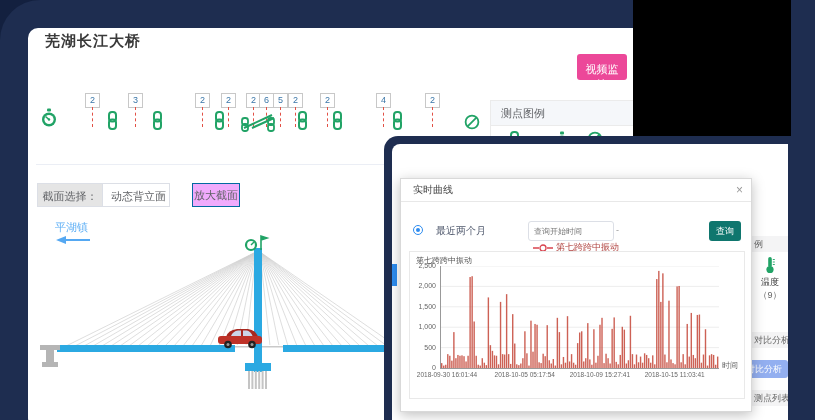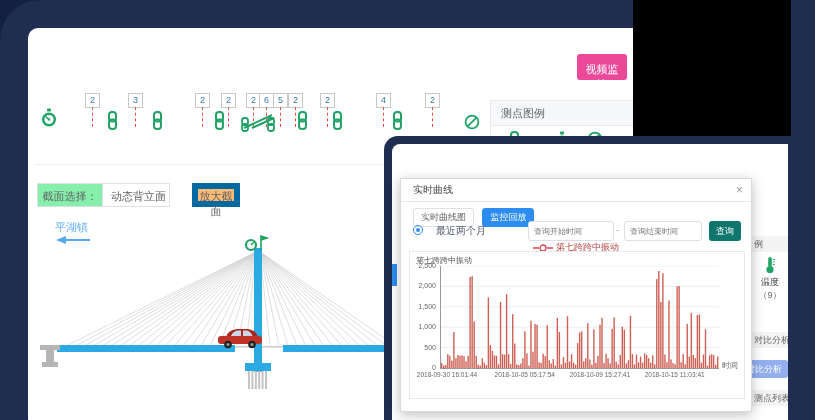--- a/index.html
+++ b/index.html
@@ -15,24 +15,24 @@
   .video-btn{position:absolute;left:549px;top:26px;width:50px;height:26px;background:#ec4899;border:none;border-radius:3px;color:#fff;font-size:11px;cursor:pointer;padding:8px;}
   .sensor-strip{position:absolute;left:0;top:60px;width:630px;height:62px;}
   .badge{position:absolute;width:13px;height:13px;line-height:13px;text-align:center;font-size:9px;color:#3a76a8;background:#fff;border:1px solid #c8c8c8;top:5px;}
   .dashline{position:absolute;top:19px;height:20px;width:0;border-left:1px dashed #e25045;}
   .s-icon{position:absolute;top:23px;}
   .legend-panel{position:absolute;left:462px;top:72px;width:200px;height:80px;border:1px solid #ebebeb;background:#fff;}
   .legend-header{height:24px;line-height:24px;background:#f5f7fa;border-bottom:1px solid #ebebeb;padding-left:10px;font-size:11px;color:#606266;}
   .legend-icons span{position:absolute;top:30px;}
   .divider{position:absolute;left:8px;top:136px;width:444px;height:0;border-top:1px solid #ebeef5;}
   .section-bar{position:absolute;left:0;top:155px;height:24px;}
-  .sec-label{position:absolute;left:9px;top:0;width:66px;height:24px;line-height:24px;text-align:center;background:#86efac;border:1px solid #dcdfe6;font-size:11px;color:#606266;box-sizing:border-box;}
+  .sec-label{position:absolute;left:9px;top:0;width:66px;height:24px;line-height:24px;text-align:center;background:#e5e5e5;border:1px solid #dcdfe6;font-size:11px;color:#606266;box-sizing:border-box;}
   .sec-select{position:absolute;left:74px;top:0;width:68px;height:24px;line-height:24px;background:#fff;border:1px solid #dcdfe6;font-size:11px;color:#606266;box-sizing:border-box;padding-left:8px;cursor:pointer;}
   .sec-select .caret{position:absolute;right:5px;top:0;font-size:8px;color:#999;}
-  .sec-zoom{position:absolute;left:164px;top:0;width:48px;height:24px;background:#fdba74;border:6px solid #0369a1;font-size:11px;color:#606266;cursor:pointer;padding:0;font-family:Liberation Serif, serif;}
+  .sec-zoom{position:absolute;left:164px;top:0;width:48px;height:24px;background:#f0abfc;border:1px solid #0369a1;font-size:11px;color:#606266;cursor:pointer;padding:0;font-family:Liberation Serif, serif;}
   .direction{position:absolute;left:27px;top:192px;font-size:11px;color:#5caef5;}
   .dir-arrow{position:absolute;left:22px;top:207px;}
   .bridge{position:absolute;left:2px;top:204px;}
   
   .black-patch{position:absolute;left:633px;top:0;width:158px;height:142px;background:#000;}
   
   .popup-frame{position:absolute;left:384px;top:136px;width:431px;height:284px;background:#1e2d50;border-top-left-radius:14px;}
   .popup-page{position:absolute;left:8px;top:8px;width:396px;height:276px;background:#fff;border-radius:8px 0 0 0;}
   .side-tab{position:absolute;left:0;top:120px;width:5px;height:22px;background:#2d8cf0;cursor:pointer;}
   .bg-strip{position:absolute;left:360px;top:0;width:36px;height:276px;overflow:hidden;}
@@ -73,20 +73,21 @@
   .time-label{position:absolute;left:312px;top:108px;font-size:8px;color:#666;}
 </style>
 </head>
 <body>
 
 <div class="stage">
   <div class="navy-bg"></div>
 
   <section class="main-window">
     <div class="blur-wrap">
+      <h1 class="page-title">芜湖长江大桥</h1>
       <button class="video-btn">视频监控</button>
       <div class="sensor-strip" id="sensor-strip">
           <div class="badge" style="left: 57px;">2</div>
           <div class="dashline" style="left: 64px;"></div>
           <div class="badge" style="left: 100px;">3</div>
           <div class="dashline" style="left: 107px;"></div>
           <div class="badge" style="left: 167px;">2</div>
           <div class="dashline" style="left: 174px;"></div>
           <div class="badge" style="left: 193px;">2</div>
           <div class="dashline" style="left: 200px;"></div>
@@ -273,30 +274,25 @@
         <div class="strip-bar b2">对比分析</div>
         <button class="strip-btn">对比分析</button>
         <div class="strip-bar b3">测点列表</div>
       </div>
 
       <div class="dialog">
         <div class="dlg-header">
           <span class="dlg-title">实时曲线</span>
           <span class="dlg-close">×</span>
         </div>
-        <div class="dlg-tabs">
-          <span class="dlg-tab plain">实时曲线图</span>
-          <span class="dlg-tab blue">监控回放</span>
-        </div>
         <div class="query-row">
           <span class="radio"></span>
           <span class="radio-label">最近两个月</span>
           <input class="q-input start" placeholder="查询开始时间" style="">
           <span class="q-sep">-</span>
-          <input class="q-input end" placeholder="查询结束时间" style="">
           <button class="q-btn">查询</button>
         </div>
         <div class="chart-legend">
           <svg class="lg-mark" width="20" height="8" viewBox="0 0 20 8">
             <path d="M0 4 H6 M14 4 H20" stroke="#d9444f" stroke-width="1.3"></path>
             <circle cx="10" cy="4" r="3" fill="none" stroke="#d9444f" stroke-width="1.3"></circle>
           </svg><span>第七跨跨中振动</span>
         </div>
         <div class="chart-box">
           <div class="axis-title">第七跨跨中振动</div>

